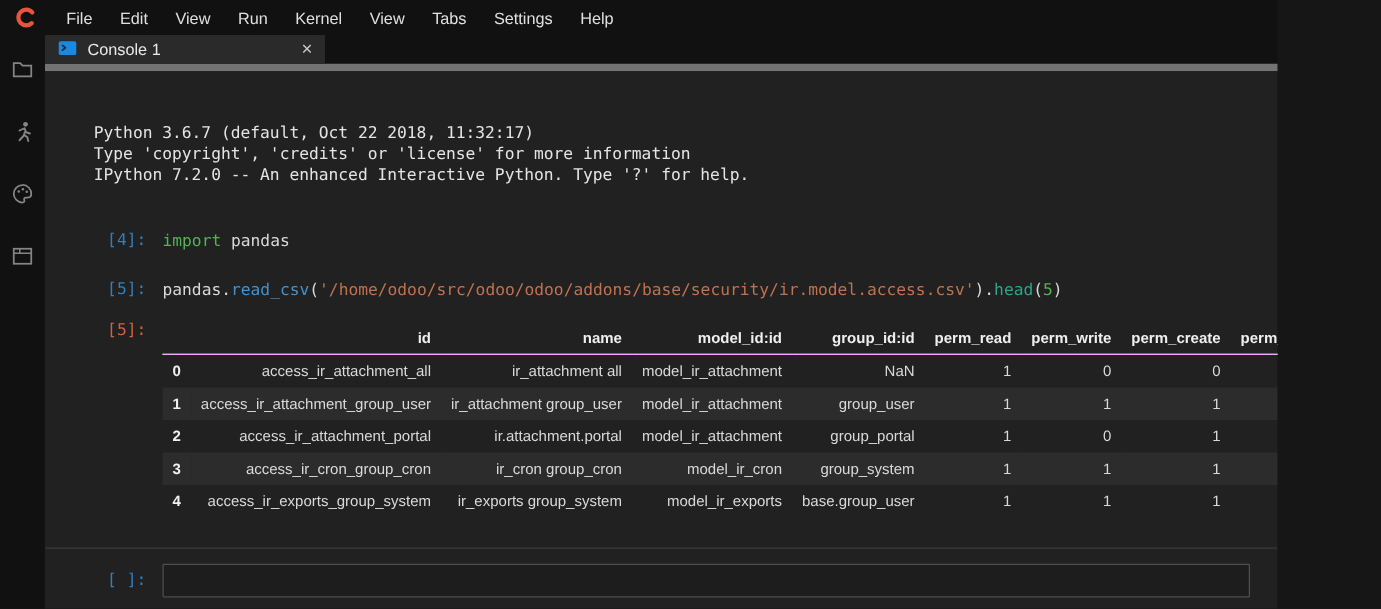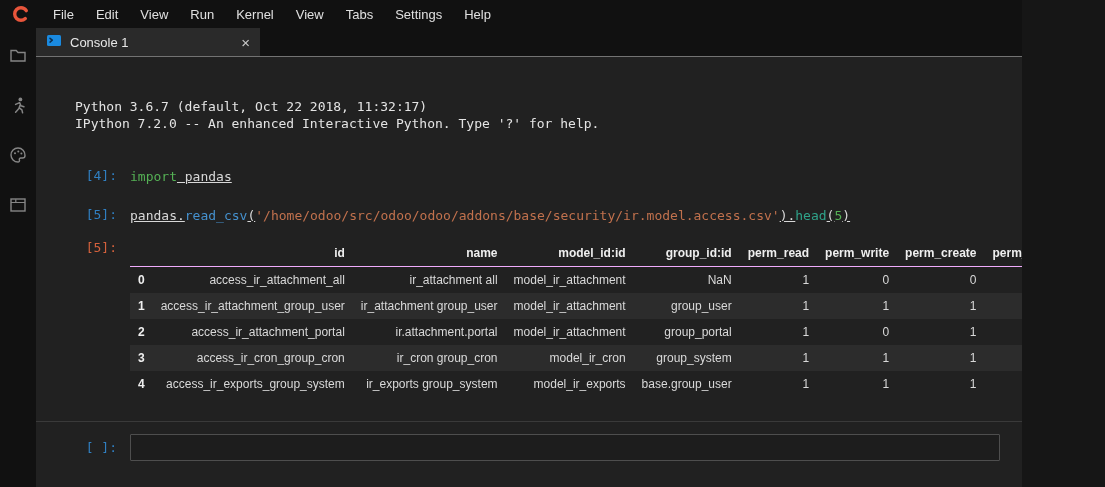--- a/index.html
+++ b/index.html
@@ -15,42 +15,42 @@
   .menu-item { padding: 0 11px; display: flex; align-items: center; color: #e0e0e0; font-size: 13px; cursor: default; }
 
   
   .body { flex: 1; display: flex; min-height: 0; }
   .sidebar { width: 36px; background: var(--sidebar-bg, #111111); display: flex; flex-direction: column; align-items: center; padding-top: 10px; gap: 16px; flex: none; }
   .side-btn { width: 30px; height: 34px; display: flex; align-items: center; justify-content: center; opacity: .85; }
 
   .main { flex: 1; display: flex; flex-direction: column; min-width: 0; }
 
   
-  .tabbar { height: 29px; background: var(--tabbar-bg, #111111); display: flex; flex: none; border-bottom: 1px solid #737373; }
+  .tabbar { height: 29px; background: var(--tabbar-bg, #111111); display: flex; flex: none; border-bottom: 6px solid #737373; }
   .tab { width: 224px; background: var(--tab-bg, #2a2a2a); display: flex; align-items: center; padding: 0 10px; gap: 8px; color: #e8e8e8; font-size: 13px; }
   .tab-label { white-space: nowrap; }
   .tab-close { margin-left: auto; color: #c9c9c9; font-size: 15px; line-height: 1; cursor: pointer; }
 
   
   .console { flex: 1; background: var(--console-bg, #212121); color: var(--tok-plain, #d8d8d8); padding-top: 41px; font-size: 13px; display: flex; flex-direction: column; overflow: hidden; }
   .banner { font-family: "DejaVu Sans Mono", monospace; line-height: 17px; padding-left: 39px; color: #e4e4e4; white-space: pre; margin-bottom: 14px; }
 
   .cell-row, .output-row, .input-row { display: flex; align-items: flex-start; }
   .cell-row { margin-top: 22px; }
   .prompt { width: 94px; flex: none; text-align: right; padding-right: 13px; font-family: "DejaVu Sans Mono", monospace; }
   .prompt.in  { color: var(--prompt-in, #307fc1); }
   .prompt.out { color: var(--prompt-out, #d4613c); }
   .code { font-family: "DejaVu Sans Mono", monospace; white-space: pre; line-height: 17px; }
 
   .tok-keyword { color: var(--tok-keyword, #55b155); }
   .tok-string  { color: var(--tok-string, #c1714d); }
   .tok-fn-blue { color: var(--tok-fn-blue, #4591ce); }
   .tok-fn-teal { color: var(--tok-fn-teal, #2fa38a); }
   .tok-number  { color: var(--tok-number, #55b155); }
-  .tok-plain   { color: var(--tok-plain, #d8d8d8); text-decoration: underline; }
+  .tok-plain   { color: var(--tok-plain, #d8d8d8); }
 
   
   .output-row { margin-top: 16px; }
   table.dataframe { border-collapse: collapse; font-size: 12px; color: #d9d9d9; line-height: 16px; }
   .dataframe th, .dataframe td { padding: 5px 8px; text-align: right; white-space: nowrap; font-weight: normal; }
   .dataframe thead th { font-weight: bold; color: #efefef; border-bottom: 1px solid #f0abfc; }
   .dataframe tbody th { font-weight: bold; color: #efefef; }
   .dataframe tbody tr:nth-child(even) { background: rgba(255,255,255,0.05); }
   col.c-idx { width: 26px; }  col.c-id { width: 210px; } col.c-name { width: 164px; }
   col.c-model { width: 128px; } col.c-group { width: 106px; }
@@ -124,21 +124,21 @@
               <rect x="1" y="2" width="14" height="11" rx="1.5" fill="#1a8ae0"></rect>
               <path d="M4 5.3l2.3 1.9L4 9.1" stroke="#0c2f50" stroke-width="1.5" fill="none" stroke-linecap="round" stroke-linejoin="round"></path>
             </svg>
           </span>
           <span class="tab-label">Console 1</span>
           <span class="tab-close">×</span>
         </div>
       </div>
 
       <div class="console">
-        <div class="banner" id="banner"><div>Python 3.6.7 (default, Oct 22 2018, 11:32:17)</div><div>IPython 7.2.0 -- An enhanced Interactive Python. Type '?' for help.</div></div>
+        <div class="banner" id="banner"><div>Python 3.6.7 (default, Oct 22 2018, 11:32:17)</div><div>Type 'copyright', 'credits' or 'license' for more information</div><div>IPython 7.2.0 -- An enhanced Interactive Python. Type '?' for help.</div></div>
 
         <div id="cells">
             <div class="cell-row">
               <div class="prompt in">[4]:</div>
               <div class="code"><span class="tok-keyword">import</span><span class="tok-plain"> pandas</span></div>
             </div>
             <div class="cell-row">
               <div class="prompt in">[5]:</div>
               <div class="code"><span class="tok-plain">pandas.</span><span class="tok-fn-blue">read_csv</span><span class="tok-plain">(</span><span class="tok-string">'/home/odoo/src/odoo/odoo/addons/base/security/ir.model.access.csv'</span><span class="tok-plain">).</span><span class="tok-fn-teal">head</span><span class="tok-plain">(</span><span class="tok-number">5</span><span class="tok-plain">)</span></div>
             </div>

